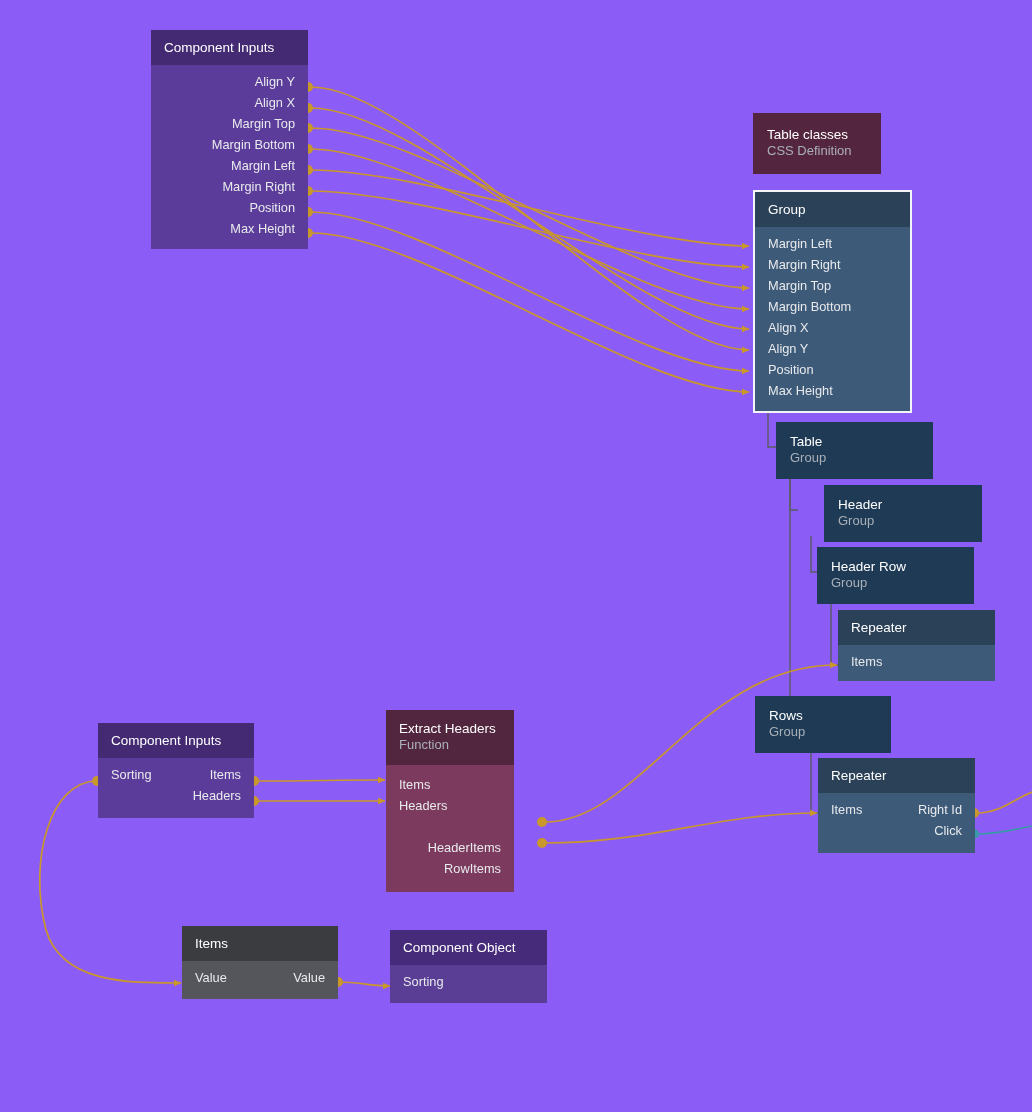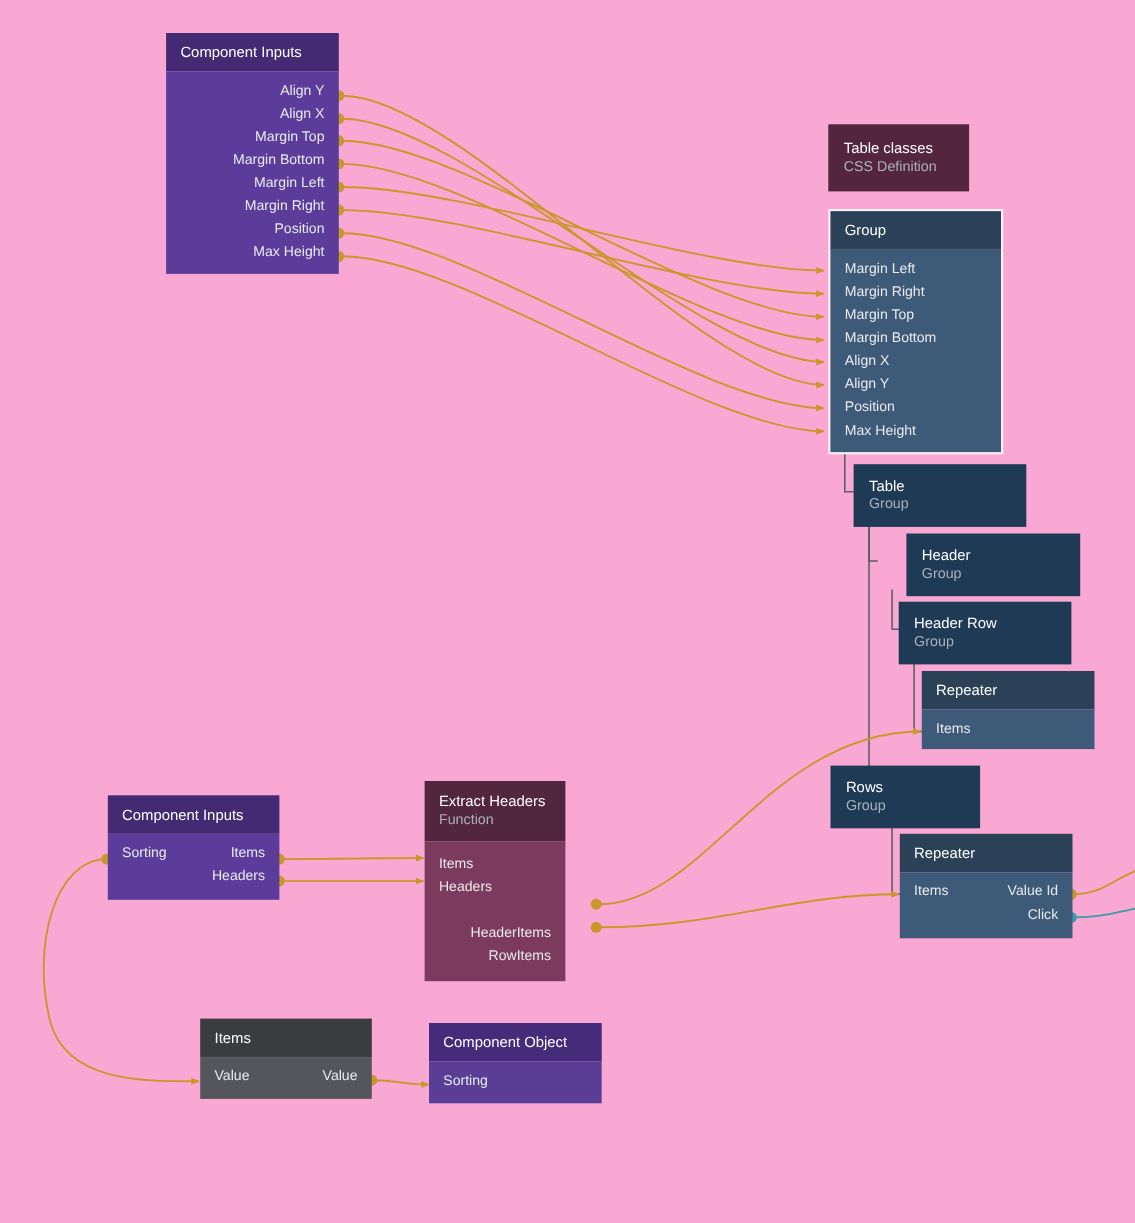--- a/index.html
+++ b/index.html
@@ -5,21 +5,21 @@
 <style>
   * { box-sizing: border-box; margin: 0; padding: 0; }
   html, body {
     background: #141414;
     font-family: "Liberation Sans", sans-serif;
   }
   #canvas {
     position: relative;
     width: 1032px;
     height: 1112px;
-    background: #f9a8d4;
+    background: #8b5cf6;
     overflow: hidden;
     text-decoration: underline;
   }
   #wires {
     position: absolute;
     left: 0; top: 0;
     width: 1032px;
     height: 1112px;
     pointer-events: none;
     z-index: 1;
@@ -299,21 +299,21 @@
     </div>
   </div>
 
   <div class="node n-navyport" style="left:818px; top:758px; width:157px;">
     <div class="node-header">
       <div class="node-title">Repeater</div>
     </div>
     <div class="node-body" style="padding:6px 0 12px 0;">
       <div class="prow">
         <span class="plabel">Items</span>
-        <span class="plabel">Value Id</span>
+        <span class="plabel">Right Id</span>
       </div>
       <div class="prow out-only">
         <span class="plabel">Click</span>
       </div>
     </div>
   </div>
 
   <div class="node n-purple" style="left:98px; top:723px; width:156px;">
     <div class="node-header">
       <div class="node-title">Component Inputs</div>

